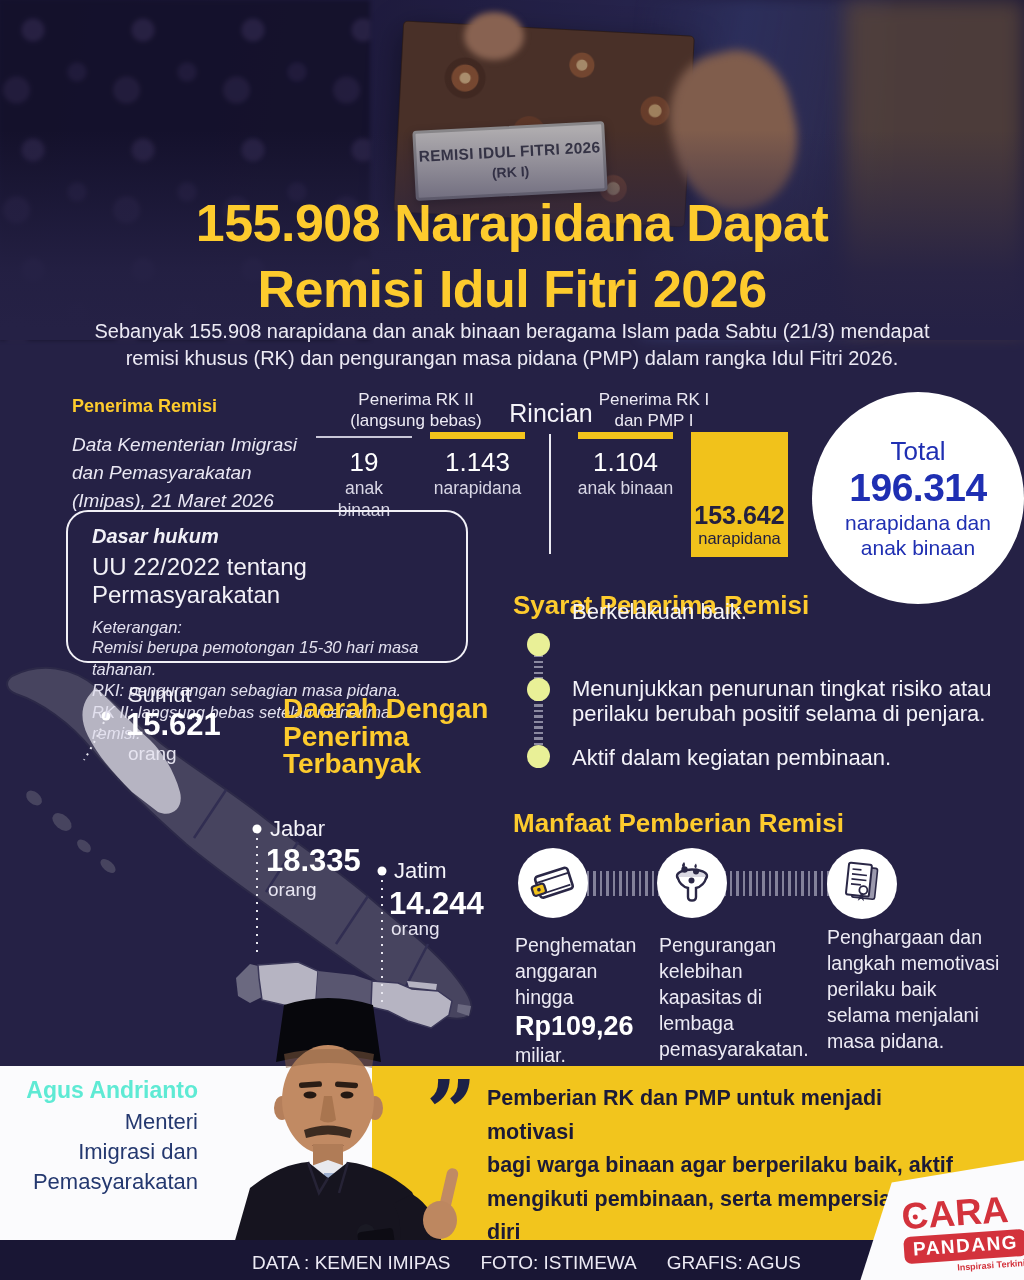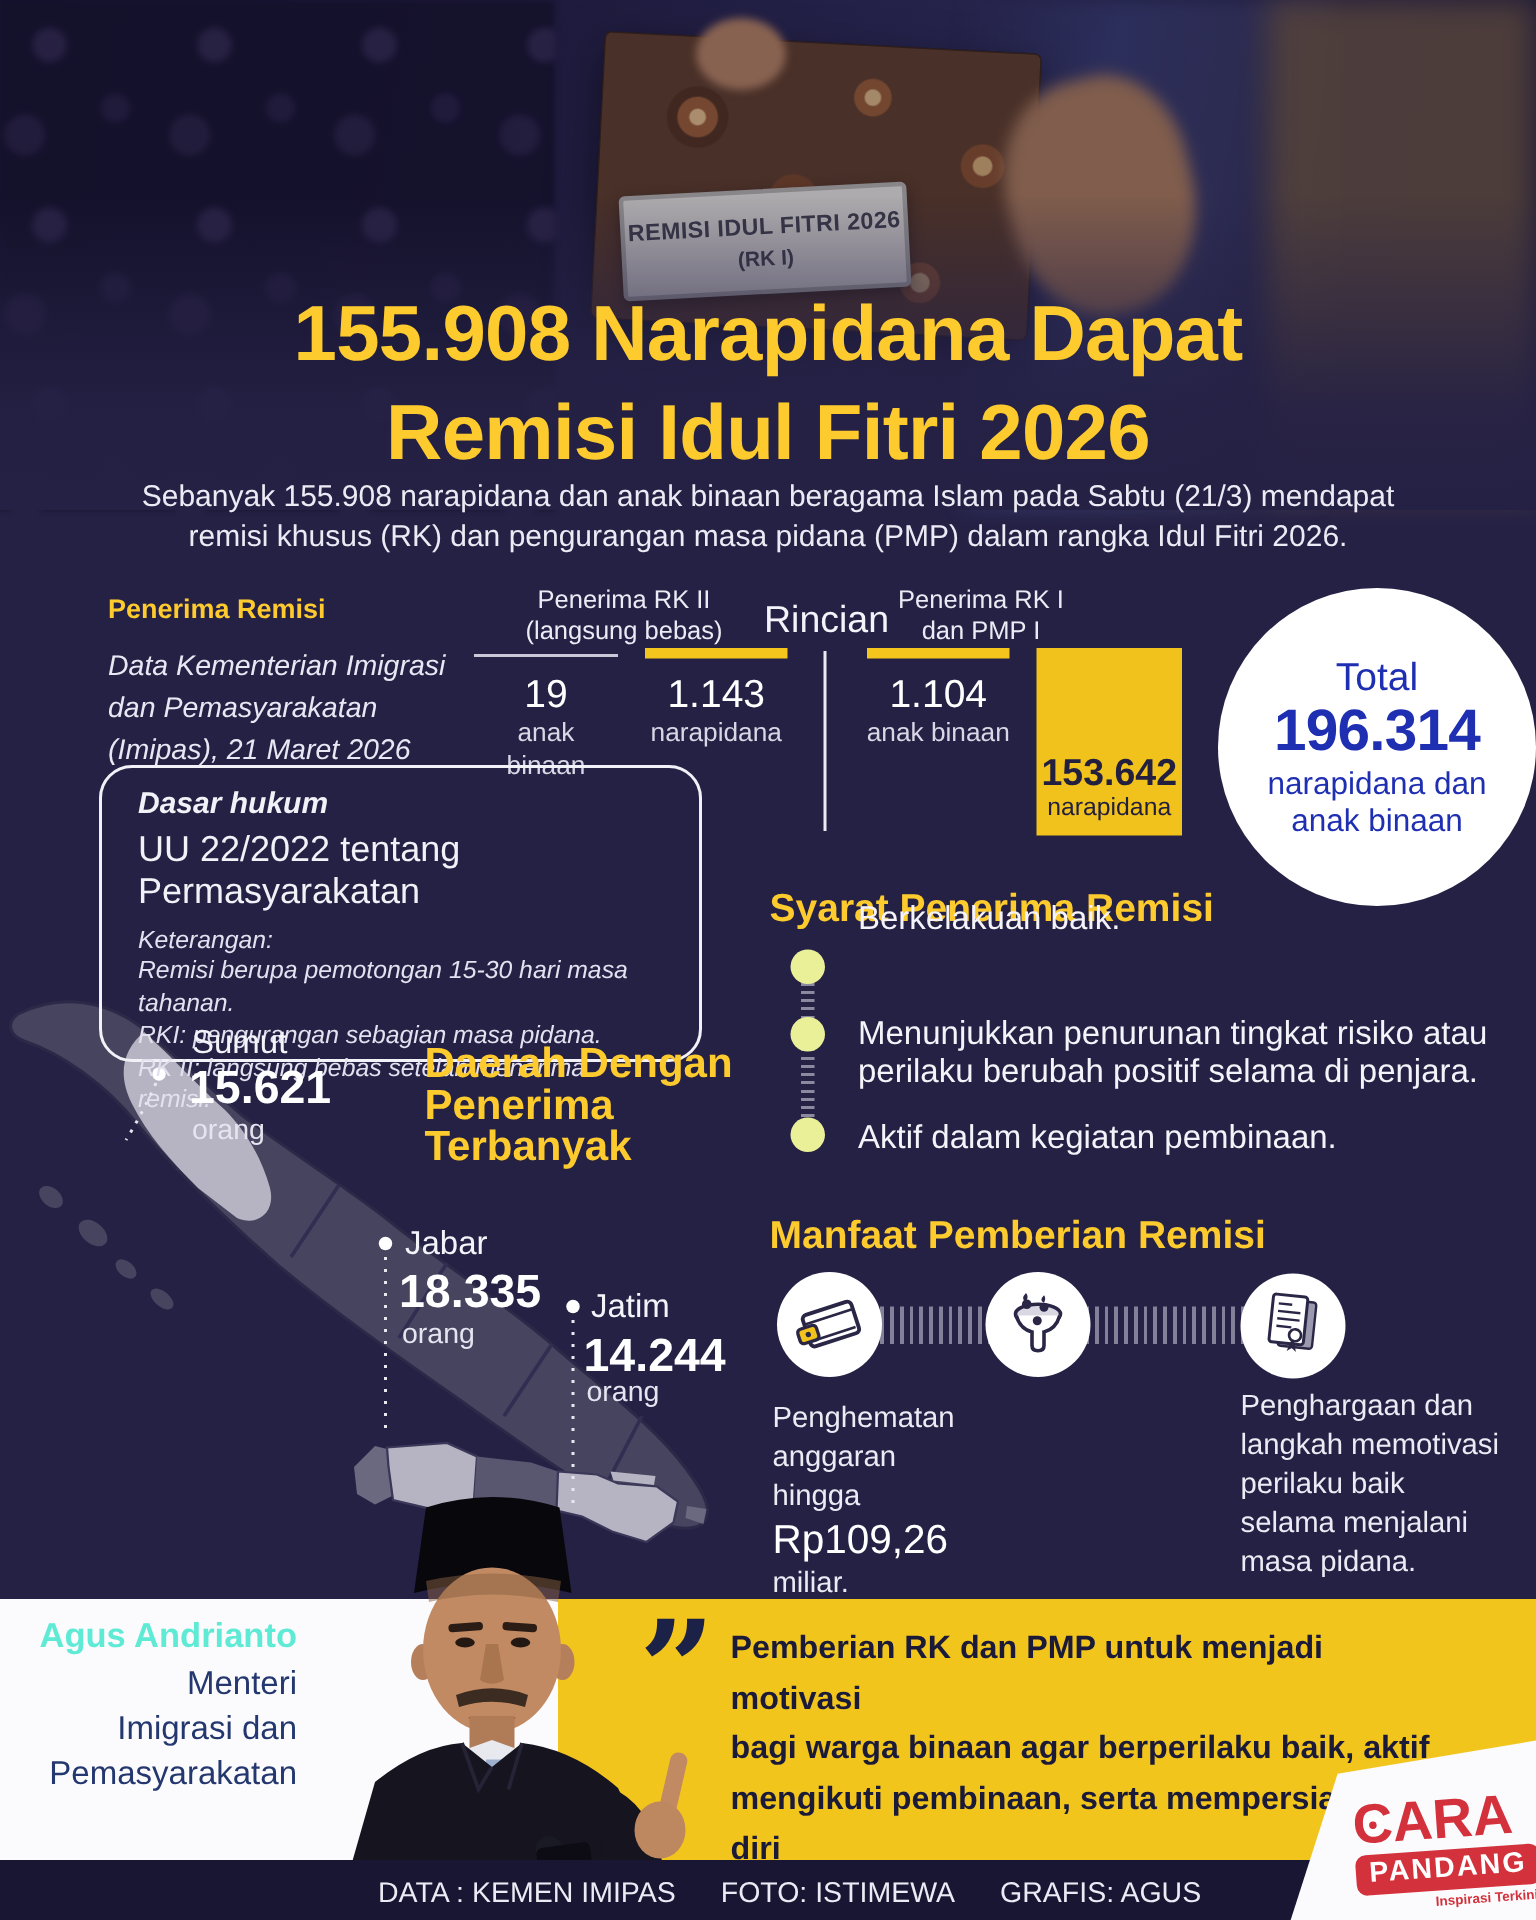--- a/index.html
+++ b/index.html
@@ -75,21 +75,21 @@
     display:flex; flex-direction:column; justify-content:flex-end; align-items:center; padding-bottom:9px; }
   .bigbox .v { font-size:25px; font-weight:700; color:#23203f; line-height:27px; }
   .bigbox .l { font-size:16.5px; color:#23203f; }
   .total { left:812px; top:392px; width:212px; height:212px; border-radius:50%; background:#fff;
     display:flex; flex-direction:column; justify-content:center; align-items:center; color:#1f2fb2; z-index:2; }
   .total .t  { font-size:26px; line-height:30px; }
   .total .v  { font-size:39px; font-weight:700; letter-spacing:-.5px; line-height:44px; }
   .total .s  { font-size:21px; line-height:25px; text-align:center; }
 
   
-  .legal { left:66px; top:510px; width:402px; height:198px; border:2.5px solid #f2f1f7; border-radius:22px;
+  .legal { left:66px; top:510px; width:402px; height:153px; border:2.5px solid #f2f1f7; border-radius:22px;
     padding:13px 24px; color:#f2f1f7; }
   .legal .lg-title { font-size:20px; font-weight:700; font-style:italic; }
   .legal .lg-law   { font-size:24px; margin-top:5px; }
   .legal .lg-ktitle{ font-size:16.5px; font-style:italic; margin-top:9px; color:#e3e1ef; }
   .legal .lg-notes { font-size:16.5px; font-style:italic; line-height:21.5px; color:#e3e1ef; }
 
   
   .map-svg { left:0; top:0; width:1024px; height:1280px; z-index:0; pointer-events:none; }
   .daerah { left:283px; top:695px; font-size:28px; font-weight:700; color:#fdcb2d; line-height:27.5px; z-index:1; }
   .rg-name { font-size:22px; color:#f4f3f9; z-index:1; }
@@ -106,21 +106,21 @@
   .req-dot { width:23px; height:23px; border-radius:50%; background:#e9f097; }
   .req-text { left:572px; font-size:22px; color:#f4f3f9; line-height:24.5px; }
 
   
   .ben-heading { left:513px; top:808px; font-size:26px; font-weight:700; color:#fdcb2d; }
   .ben-band { left:548px; top:871px; width:326px; height:25px;
     background:repeating-linear-gradient(90deg,#83819a 0 2.5px, transparent 2.5px 6.5px); }
   .ben-circle { width:70px; height:70px; border-radius:50%; background:#fff; z-index:1;
     display:flex; align-items:center; justify-content:center; }
   .ben-text { font-size:19.5px; color:#eceaf4; line-height:26px; }
-  .ben-hl { font-size:27px; font-weight:400; color:#fff; line-height:32px; }
+  .ben-hl { font-size:27px; font-weight:700; color:#fff; line-height:32px; }
 
   
   .white-band { left:0; top:1066px; width:420px; height:176px; background:#fbfbfd; z-index:3; }
   .yellow-panel { left:372px; top:1066px; width:652px; height:174px; background:#f2c51d; z-index:3; }
   .portrait { left:216px; top:992px; width:264px; height:252px; z-index:4; }
   .nameblock { left:20px; top:1077px; width:178px; text-align:right; z-index:5; }
   .nameblock .person { font-size:23px; font-weight:700; color:#5eead4; line-height:27px; }
   .nameblock .role { font-size:22px; color:#24386f; line-height:30px; margin-top:3px; }
   .quote-mark { left:426px; top:1068px; font-size:88px; font-weight:700; color:#1c2147; line-height:1;
     font-family:"DejaVu Serif", serif; z-index:5; }
@@ -293,20 +293,25 @@
     </svg>
   </div>
 
   <div class="abs" style="left:515px; top:932px;">
     <div class="ben-text pre">Penghematan
 anggaran
 hingga</div>
     <div class="ben-hl">Rp109,26</div>
     <div class="ben-text">miliar.</div>
   </div>
+  <div class="abs ben-text pre" style="left:659px; top:932px;">Pengurangan
+kelebihan
+kapasitas di
+lembaga
+pemasyarakatan.</div>
   <div class="abs ben-text pre" style="left:827px; top:924px;">Penghargaan dan
 langkah memotivasi
 perilaku baik
 selama menjalani
 masa pidana.</div>
 
   <div class="abs white-band"></div>
   <div class="abs yellow-panel"></div>
 
   <svg class="abs portrait" viewBox="0 0 264 252">

